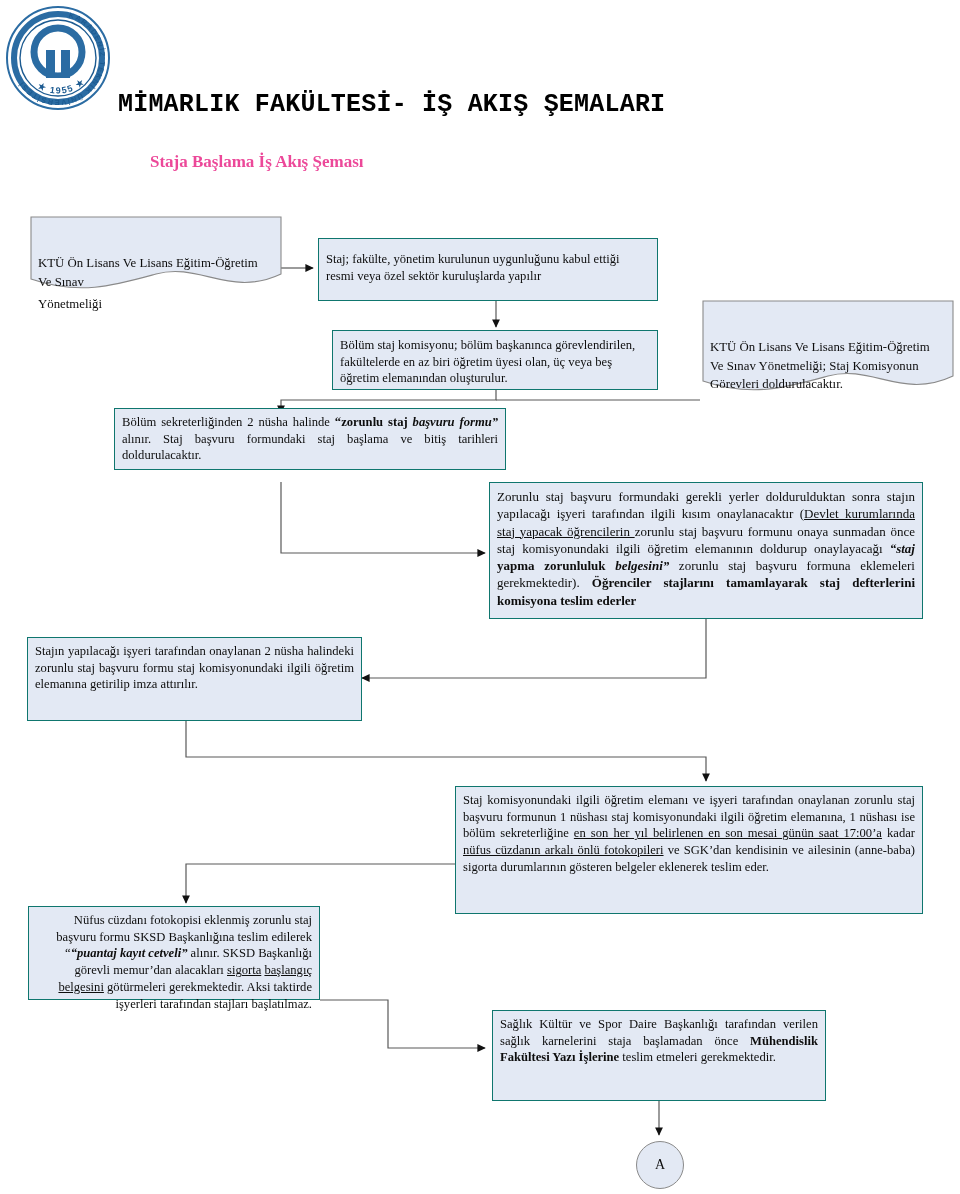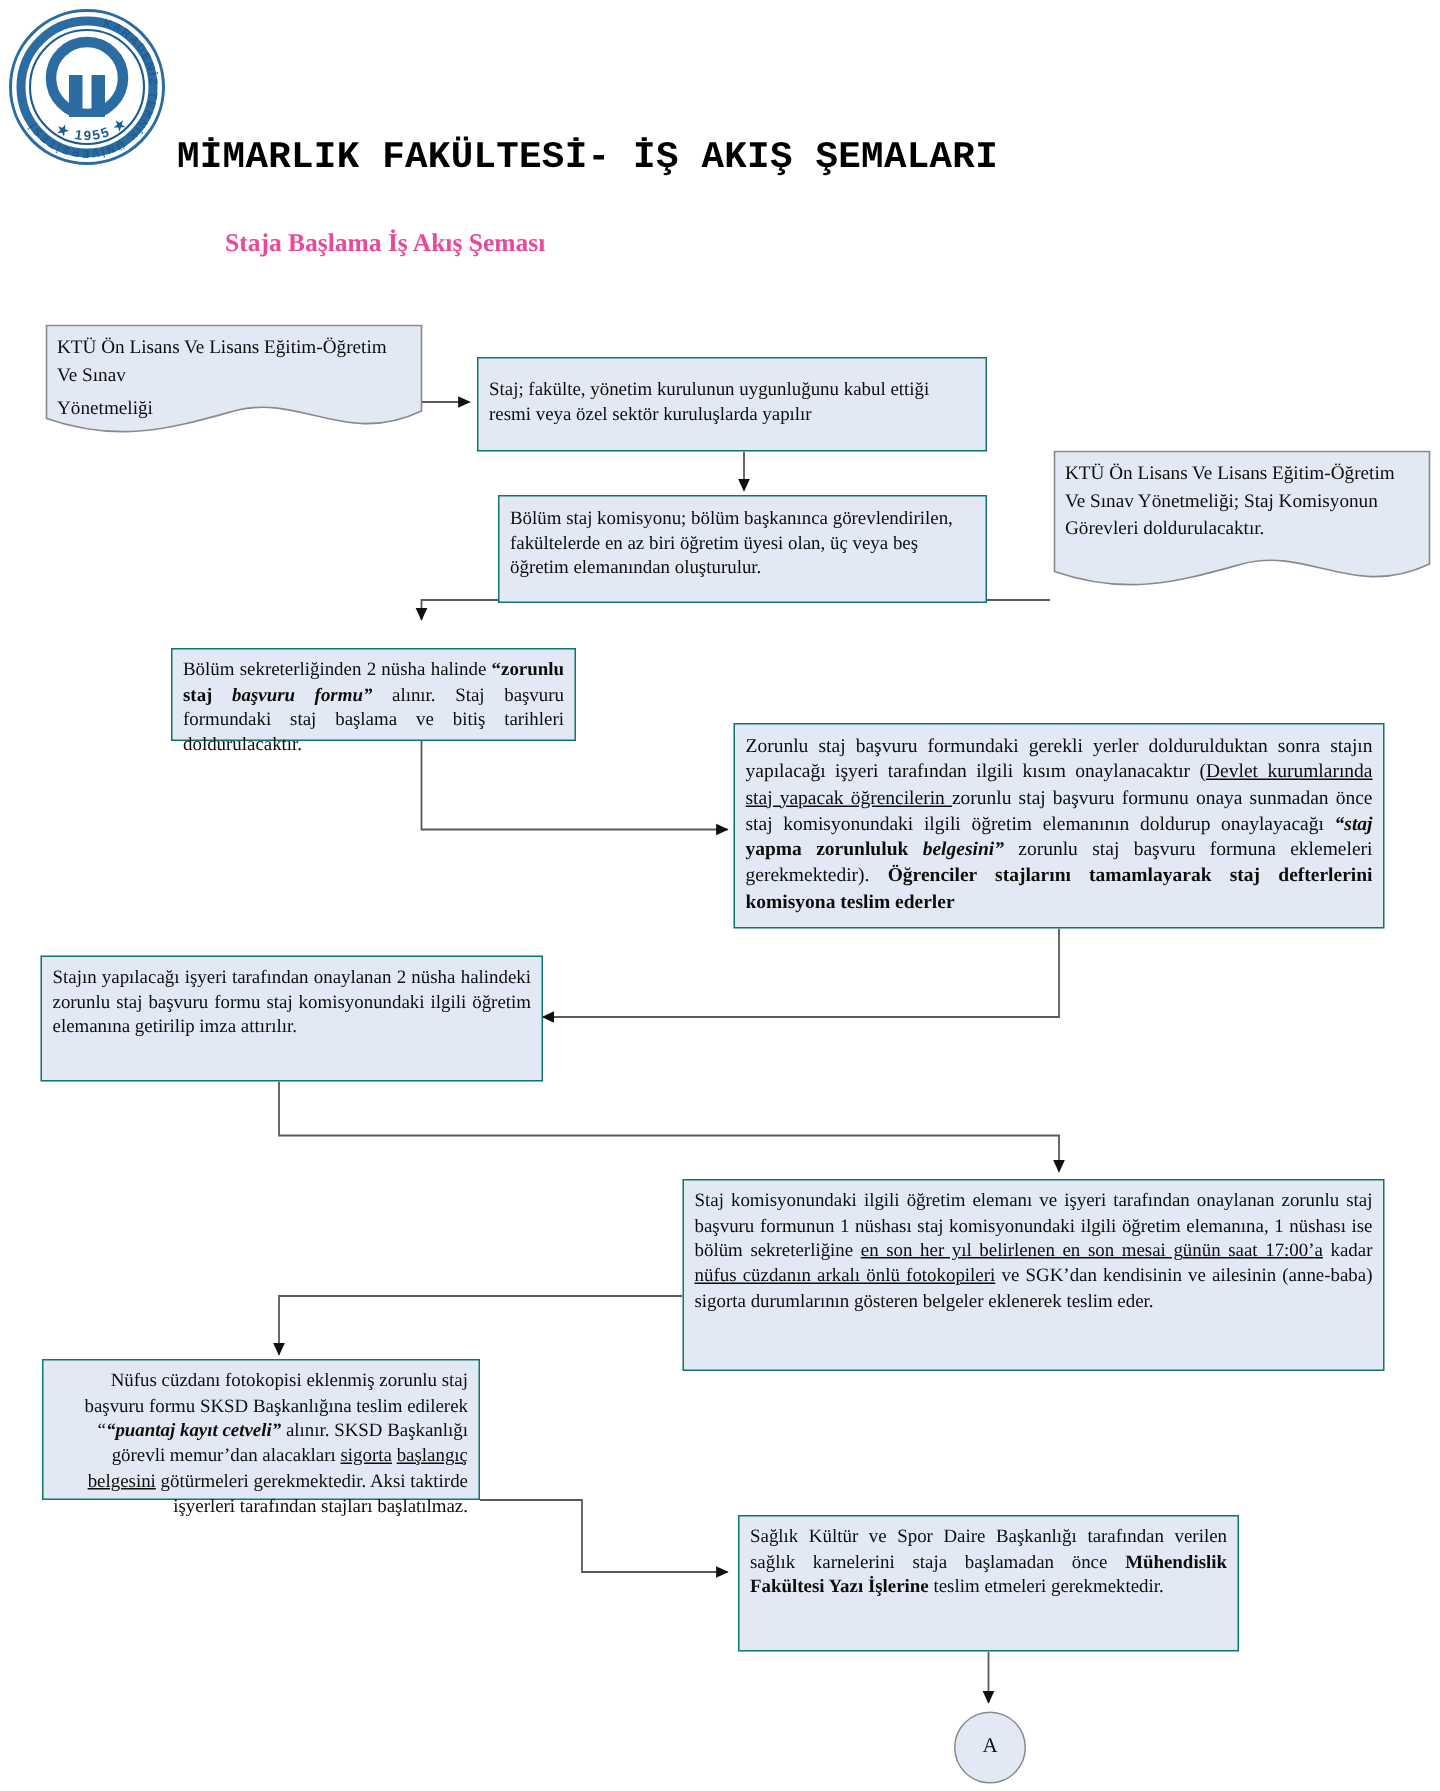--- a/index.html
+++ b/index.html
@@ -37,21 +37,21 @@
     padding:5px 7px;
   }
   .box.just{text-align:justify;text-justify:inter-word;}
   .box.center{text-align:right;}
   .doc{
     position:absolute;
     box-sizing:border-box;
     font-size:12.8px;line-height:1.45;color:#0d0d0d;
   }
   .doc .docfill{position:absolute;left:0;top:0;width:100%;height:100%;}
-  .doc .doctext{position:relative;padding:6px 8px;}
+  .doc .doctext{position:relative;padding:6px 8px;margin-top:32px;}
 
   
   #connector-a{
     position:absolute;left:636px;top:1141px;width:46px;height:46px;
     border:1px solid #8a8a8a;border-radius:50%;
     background:#e3e9f4;
     display:flex;align-items:center;justify-content:center;
     font-size:14px;
   }
 </style>
@@ -122,34 +122,34 @@
     </svg>
     <div class="doctext">
       <div>KTÜ Ön Lisans Ve  Lisans Eğitim-Öğretim</div>
       <div>Ve Sınav</div>
       <div style="margin-top:4px;">Yönetmeliği</div>
     </div>
   </div>
 
   <div class="box" style="left:318px;top:238px;width:340px;height:63px;padding-top:12px;">Staj; fakülte, yönetim kurulunun uygunluğunu kabul ettiği resmi veya özel sektör kuruluşlarda yapılır</div>
 
-  <div class="box" style="left:332px;top:330px;width:326px;height:72px;padding-top:6px;">Bölüm staj komisyonu; bölüm başkanınca görevlendirilen, fakültelerde en az biri öğretim üyesi olan, üç veya beş öğretim elemanından oluşturulur.</div>
+  <div class="box" style="left:332px;top:330px;width:326px;height:60px;padding-top:6px;">Bölüm staj komisyonu; bölüm başkanınca görevlendirilen, fakültelerde en az biri öğretim üyesi olan, üç veya beş öğretim elemanından oluşturulur.</div>
 
   <div class="doc" style="left:702px;top:300px;width:252px;height:93px;">
     <svg class="docfill" viewBox="0 0 252 93" preserveAspectRatio="none">
       <path d="M1,1 H251 V76 C200,100 170,64 126,76 C86,87 50,98 1,81 Z" fill="#e3e9f4" stroke="#8a8a8a" stroke-width="1.1"></path>
     </svg>
     <div class="doctext">
       <div>KTÜ Ön Lisans Ve  Lisans Eğitim-Öğretim</div>
       <div>Ve Sınav Yönetmeliği;   Staj Komisyonun</div>
       <div> Görevleri  doldurulacaktır.</div>
     </div>
   </div>
 
-  <div class="box just" style="left:114px;top:432px;width:270px;height:62px;"><span>Bölüm sekreterliğinden 2 nüsha halinde  </span><span style="font-weight: bold;">“zorunlu staj </span><span style="font-weight: bold; font-style: italic;">başvuru formu”</span><span> alınır. Staj başvuru formundaki staj başlama ve bitiş tarihleri  doldurulacaktır.</span></div>
+  <div class="box just" style="left:114px;top:408px;width:392px;height:62px;"><span>Bölüm sekreterliğinden 2 nüsha halinde  </span><span style="font-weight: bold;">“zorunlu staj </span><span style="font-weight: bold; font-style: italic;">başvuru formu”</span><span> alınır. Staj başvuru formundaki staj başlama ve bitiş tarihleri  doldurulacaktır.</span></div>
 
   <div class="box just" style="left:489px;top:482px;width:434px;height:137px;font-size:13px;"><span>Zorunlu staj başvuru formundaki gerekli yerler doldurulduktan   sonra stajın yapılacağı işyeri tarafından ilgili kısım onaylanacaktır (</span><span style="text-decoration: underline;">Devlet kurumlarında staj yapacak öğrencilerin </span><span>zorunlu staj başvuru formunu onaya sunmadan önce staj komisyonundaki ilgili öğretim elemanının doldurup onaylayacağı </span><span style="font-weight: bold; font-style: italic;">“staj</span><span style="font-weight: bold;"> yapma zorunluluk </span><span style="font-weight: bold; font-style: italic;">belgesini”</span><span> zorunlu staj başvuru formuna eklemeleri gerekmektedir). </span><span style="font-weight: bold;">Öğrenciler stajlarını tamamlayarak staj defterlerini komisyona teslim ederler</span></div>
 
   <div class="box just" style="left:27px;top:637px;width:335px;height:84px;">Stajın yapılacağı işyeri tarafından onaylanan 2 nüsha halindeki zorunlu staj başvuru formu staj komisyonundaki ilgili öğretim elemanına getirilip imza attırılır.</div>
 
   <div class="box just" style="left:455px;top:786px;width:468px;height:128px;"><span>Staj komisyonundaki ilgili öğretim elemanı ve işyeri tarafından onaylanan zorunlu staj başvuru formunun 1 nüshası staj komisyonundaki ilgili öğretim elemanına, 1 nüshası ise bölüm sekreterliğine </span><span style="text-decoration: underline;">en son her yıl belirlenen en son mesai günün saat 17:00’a</span><span> kadar </span><span style="text-decoration: underline;">nüfus cüzdanın arkalı önlü fotokopileri</span><span> ve SGK’dan kendisinin ve ailesinin  (anne-baba)  sigorta  durumlarının gösteren belgeler eklenerek teslim eder.</span></div>
 
   <div class="box center" style="left:28px;top:906px;width:292px;height:94px;"><span>Nüfus cüzdanı fotokopisi eklenmiş zorunlu staj başvuru formu SKSD Başkanlığına  teslim edilerek  “</span><span style="font-weight: bold; font-style: italic;">“puantaj kayıt cetveli”</span><span> alınır. SKSD Başkanlığı görevli memur’dan alacakları </span><span style="text-decoration: underline;">sigorta</span><span> </span><span style="text-decoration: underline;">başlangıç belgesini</span><span> götürmeleri gerekmektedir. Aksi taktirde işyerleri tarafından stajları başlatılmaz.</span></div>
 
   <div class="box just" style="left:492px;top:1010px;width:334px;height:91px;"><span>Sağlık Kültür ve Spor Daire Başkanlığı tarafından verilen sağlık karnelerini staja başlamadan önce </span><span style="font-weight: bold;">Mühendislik Fakültesi Yazı İşlerine</span><span>  teslim etmeleri gerekmektedir.</span></div>

